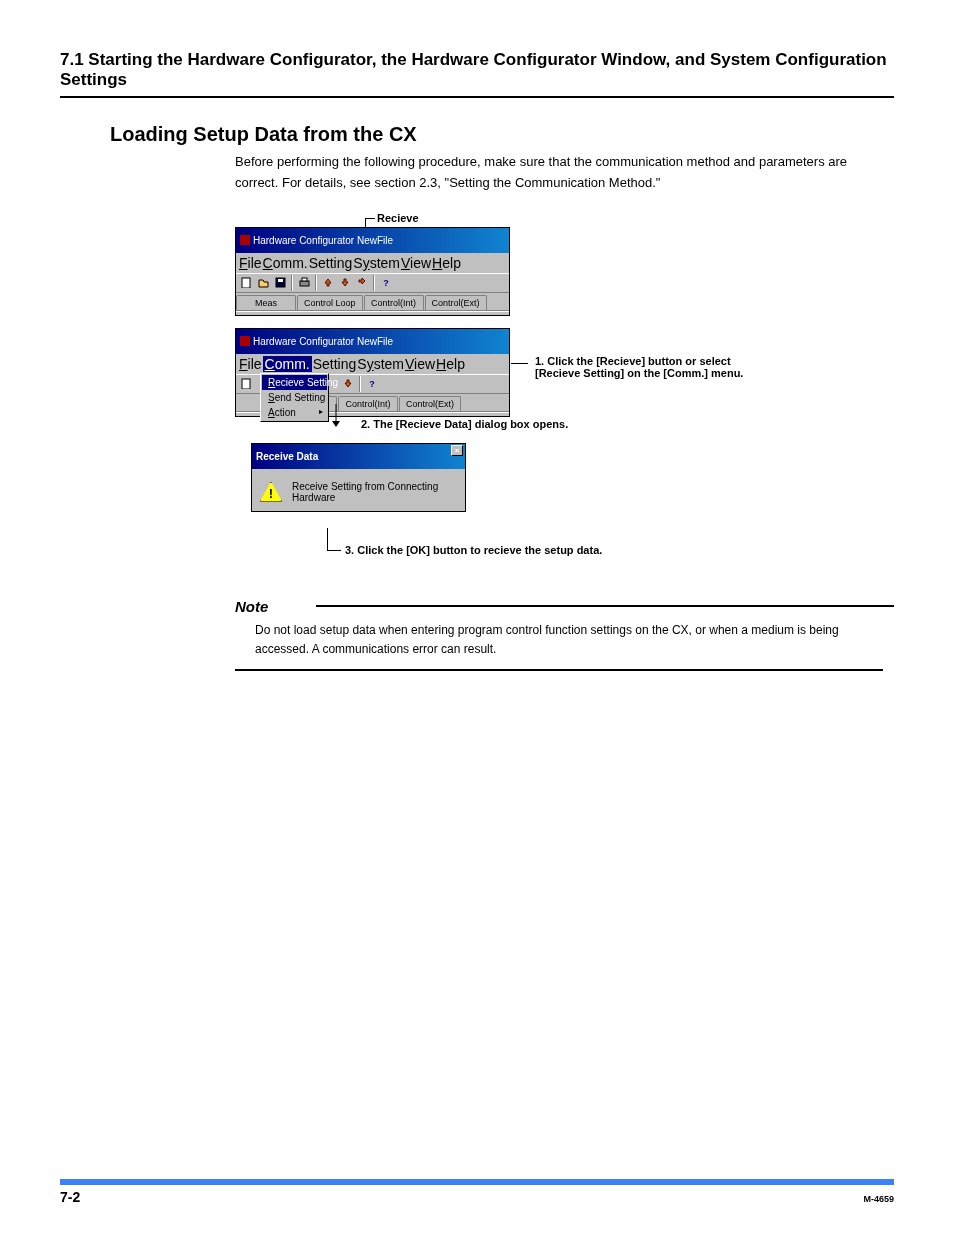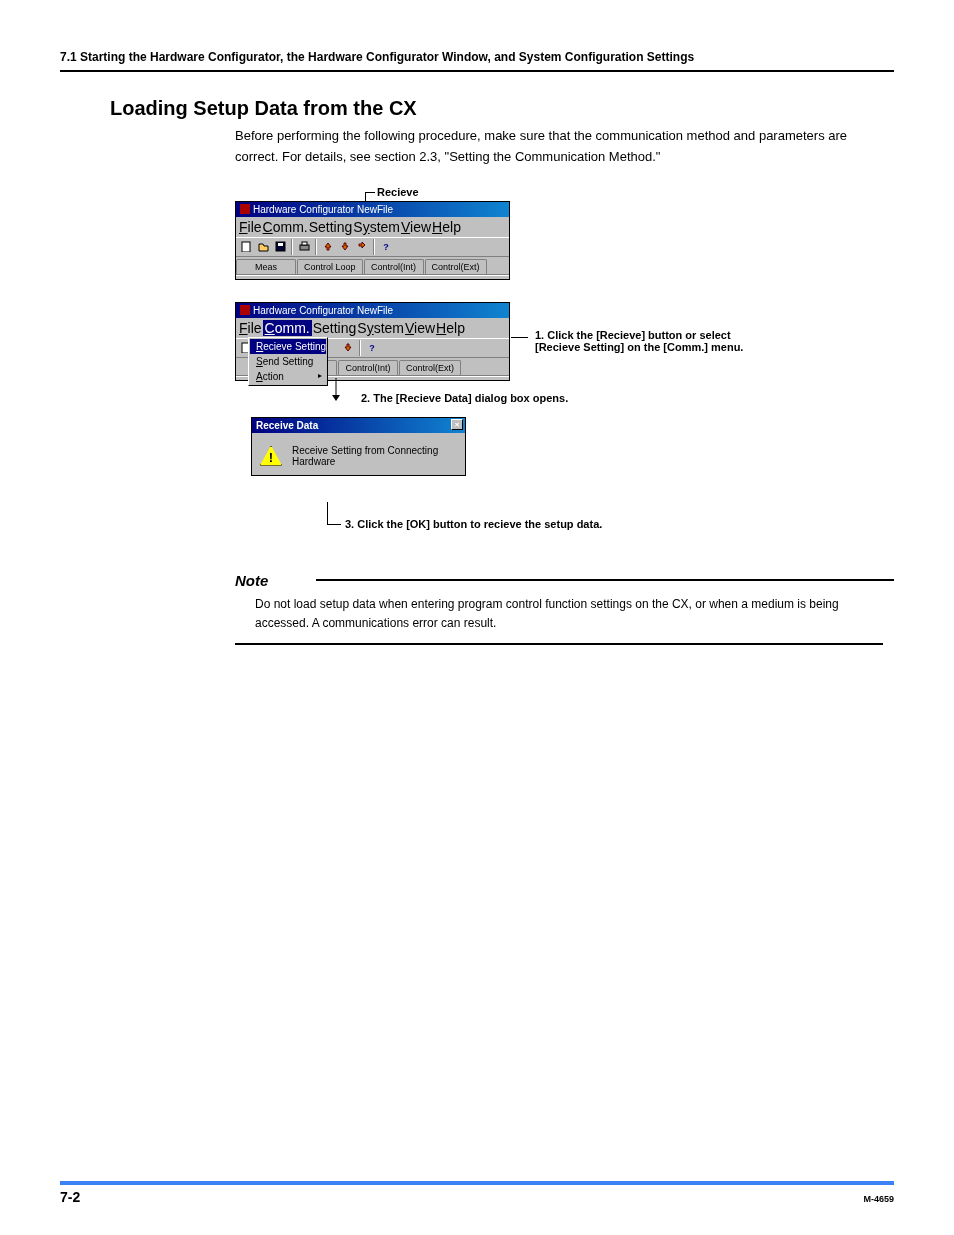--- a/index.html
+++ b/index.html
@@ -9,39 +9,39 @@
     font-family: Arial, Helvetica, sans-serif;
     background: #fff;
     color: #000;
     width: 954px;
   }
   .page {
     padding: 50px 60px 30px 60px;
     min-height: 1235px;
     position: relative;
   }
-  .header-line { font-size: 12px; font-weight: bold; padding-bottom: 6px; border-bottom: 2px solid #000; margin-bottom: 25px; }
+  .header-line { font-size: 17px; font-weight: bold; padding-bottom: 6px; border-bottom: 2px solid #000; margin-bottom: 25px; }
   .section-title { font-size: 20px; font-weight: bold; margin: 0 0 6px 50px; }
   .body-text { font-size: 13px; margin: 0 0 0 175px; line-height: 1.6; width: 620px; }
   .figure-zone { margin: 18px 0 0 175px; width: 644px; position: relative; }
   .pointer-label { position: absolute; font-size: 11px; font-weight: bold; text-align: right; }
   .pointer-line { position: absolute; background: #000; }
   .win {
     position: absolute;
     background: #c0c0c0;
     border: 1px solid #000;
     font-family: "MS Sans Serif", Tahoma, Arial, sans-serif;
     font-size: 10px;
   }
   .titlebar {
     background: linear-gradient(to right, #000080, #1084d0);
     color: #fff;
     padding: 2px 4px;
     font-size: 10px;
-    height: 15px;
+    height: 25px;
     display: flex;
     align-items: center;
   }
   .titlebar-icon { width: 10px; height: 10px; margin-right: 3px; display:inline-block; }
   .menubar { background: #c0c0c0; padding: 2px 3px; display: flex; gap: 1px; font-size: 14px; }
   .menubar span u { text-decoration: underline; }
   .toolbar { background: #c0c0c0; border-top: 1px solid #fff; border-bottom: 1px solid #808080; padding: 1px 2px; display: flex; gap: 1px; align-items: center; }
   .tb-btn { width: 16px; height: 16px; border: 1px solid #c0c0c0; display:flex; align-items:center; justify-content:center; font-size:9px; }
   .tb-sep { width: 2px; height: 16px; border-left:1px solid #808080; border-right:1px solid #fff; margin: 0 2px; }
   .tabstrip { display:flex; background:#c0c0c0; padding-top: 2px; border-bottom: 1px solid #808080; }
@@ -58,21 +58,21 @@
     width: 22px; height: 20px; background: #ffff00; border: 1px solid #000;
     clip-path: polygon(50% 0, 100% 100%, 0 100%);
     display:flex; align-items:flex-end; justify-content:center; font-weight:bold; font-size:13px;
   }
   .dlg-btns { text-align:center; padding-bottom: 8px; }
   .win-btn { font-size:10px; padding: 1px 14px; background:#c0c0c0; border-top:1px solid #fff; border-left:1px solid #fff; border-right:1px solid #000; border-bottom:1px solid #000; cursor:pointer; }
   .win-btn.focus { outline: 1px dotted #000; outline-offset: -3px; border: 1px solid #000; }
   .note-head { font-style: italic; font-weight: bold; font-size: 15px; margin: 16px 0 0 175px; display:flex; align-items:center;gap:38px; }
   .note-rule { flex:1; height:2px; background:#000; margin-left:10px; width: 618px; }
   .note-text { font-size: 12px; margin: 6px 0 0 195px; line-height: 1.6; width: 606px; }
-  .footer { position:absolute; bottom: 30px; left:60px; right:60px; display:flex; justify-content:space-between; align-items:baseline; border-top: 4px solid #3b82f6; padding-top: 4px; }
+  .footer { position:absolute; bottom: 30px; left:60px; right:60px; display:flex; justify-content:space-between; align-items:baseline; border-top: 6px solid #3b82f6; padding-top: 4px; }
   .footer .pg { font-size: 14px; font-weight: bold; }
   .footer .docid { font-size: 9px; font-weight: bold; }
   .annot { position:absolute; font-size:11px; font-weight:bold; }
 </style>
 </head>
 <body>
 
 <div class="page">
 
   <div class="header-line">7.1  Starting the Hardware Configurator, the Hardware Configurator Window, and System Configuration Settings</div>
@@ -193,21 +193,21 @@
           <div class="tb-btn" style="color:#008; font-weight:bold;">?</div>
         </div>
         <div class="tabstrip">
           <div class="tab" style="visibility:hidden; min-width:60px;"></div>
           <div class="tab" style="min-width:40px;">oop</div>
           <div class="tab">Control(Int)</div>
           <div class="tab">Control(Ext)</div>
         </div>
         <div style="height:4px; border-top:1px solid #fff;"></div>
 
-        <div class="dropdown-menu" style="left:12px; top:-1px; width:80px;">
+        <div class="dropdown-menu" style="left:24px; top:-1px; width:69px;">
           <div class="dd-item hl"><u>R</u>ecieve Setting</div>
           <div class="dd-item"><u>S</u>end Setting</div>
           <div class="dd-item"><u>A</u>ction<span class="dd-arrow">▸</span></div>
         </div>
       </div>
     </div>
 
     <div class="pointer-line" style="left:276px; top:151px; width:17px; height:1px;"></div>
     <div class="annot" style="left:300px; top:143px;">
       <div>1. Click the [Recieve] button or select</div>

